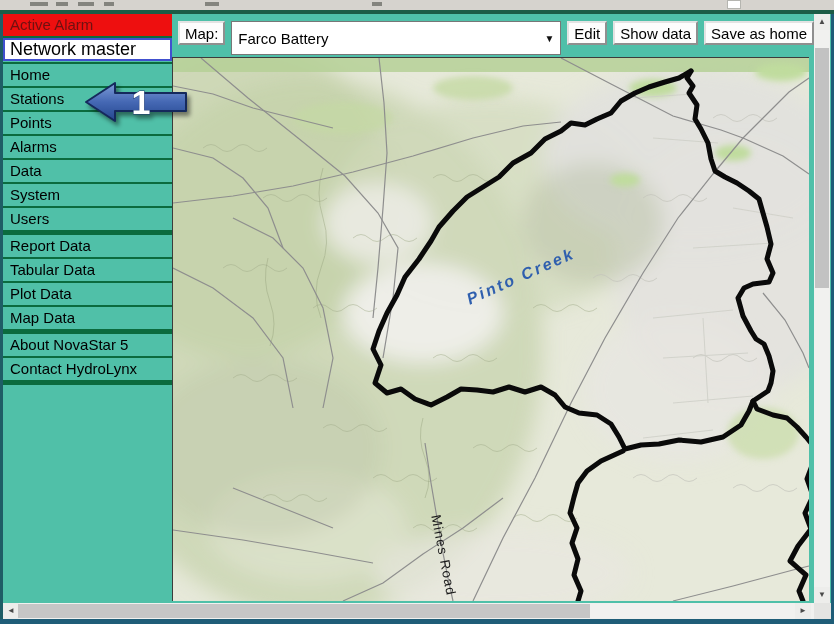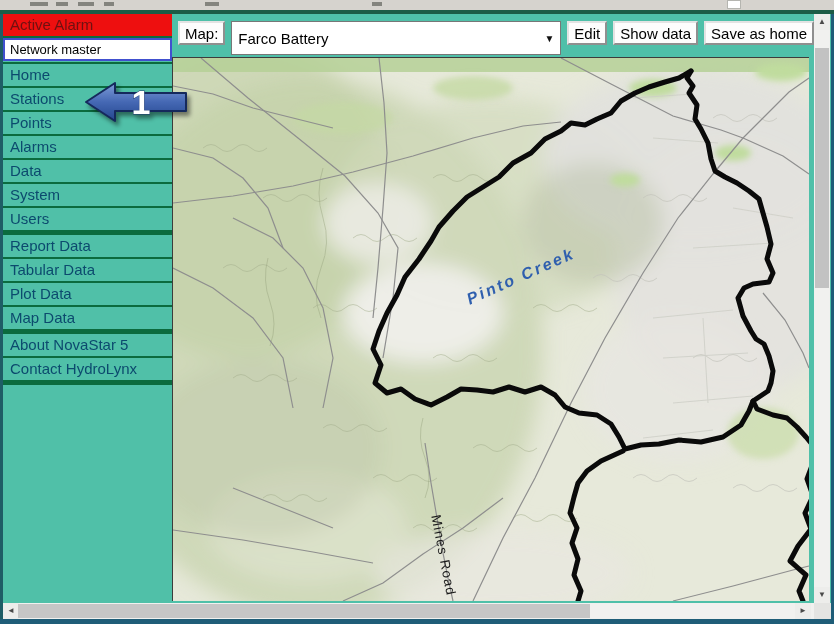--- a/index.html
+++ b/index.html
@@ -10,25 +10,25 @@
   .chrome-mark{position:absolute;top:2px;height:4px;background:#84847e;}
   .chrome-box{position:absolute;left:727px;top:0;width:14px;height:9px;background:#fff;border:1px solid #b5b5b0;box-sizing:border-box;}
   
   .frame-top{position:absolute;left:0;top:10px;width:834px;height:4px;background:#1c5c46;}
   .frame-left{position:absolute;left:0;top:14px;width:3px;height:605px;background:#1f5d66;}
   .frame-right{position:absolute;left:831px;top:14px;width:3px;height:610px;background:#1f5d78;}
   .frame-bottom{position:absolute;left:0;top:619px;width:834px;height:5px;background:#1f5d78;}
 
   
   .sidebar{position:absolute;left:3px;top:14px;width:169px;height:589px;background:#50c0a8;box-sizing:border-box;}
-  .menu-item{height:22px;line-height:22px;padding-left:7px;font-size:15px;color:#0c4a6e;
+  .menu-item{height:22px;line-height:22px;padding-left:7px;font-size:15px;color:#000000;
              border-bottom:2px solid #0b6b3e;cursor:pointer;white-space:nowrap;overflow:hidden;}
   .menu-item.thick{border-bottom-width:5px;}
   .menu-item.alarm{background:#ee0f0f;color:#6e1111;}
-  .master{height:19px;line-height:19px;padding-left:5px;font-size:13px;color:#000;
+  .master{height:19px;line-height:19px;padding-left:5px;font-size:18px;color:#000;
           background:#fff;border:2px solid #4150cf;}
   .green-rule{height:2px;background:#0b6b3e;margin-top:1px;}
 
   
   .content{position:absolute;left:172px;top:14px;width:642px;height:589px;background:#4fc0a9;}
   .toolbar{position:absolute;left:0;top:0;width:642px;height:43px;display:flex;align-items:flex-start;padding-top:7px;box-sizing:border-box;}
   .tb-btn{height:24px;line-height:22px;padding:0 5px;margin-left:6px;font-size:15px;color:#000;
           background:#fdfdfd;border:2px outset #e3e3e3;box-sizing:border-box;white-space:nowrap;cursor:pointer;}
   .tb-select{height:24px;width:378px;margin-left:6px;background:#fff;border:1px solid #777;
              box-sizing:border-box;display:flex;justify-content:space-between;align-items:center;

